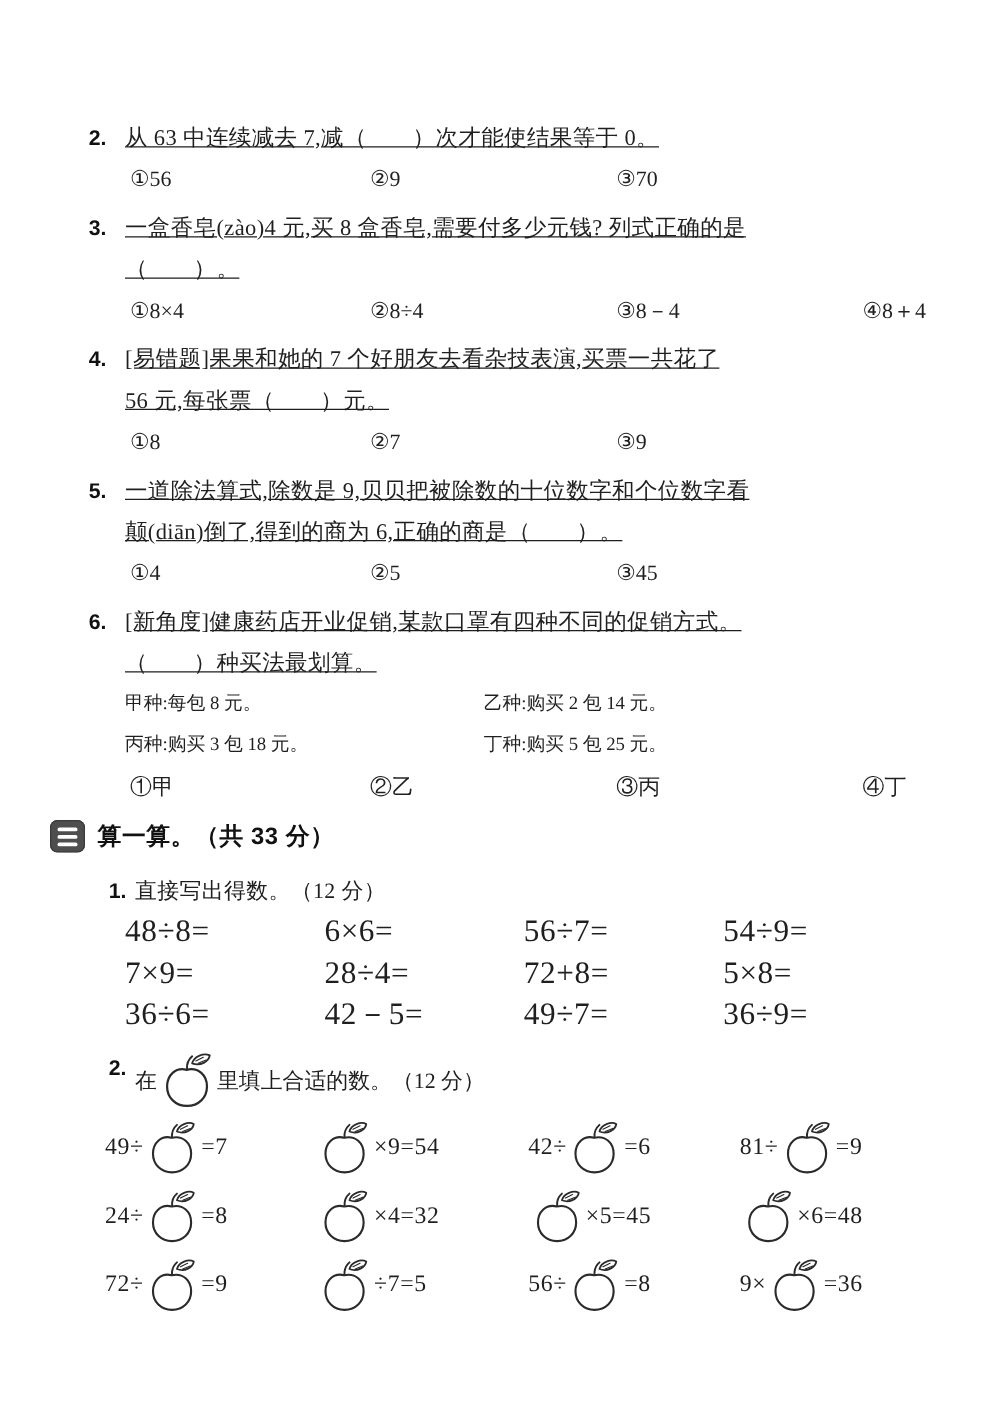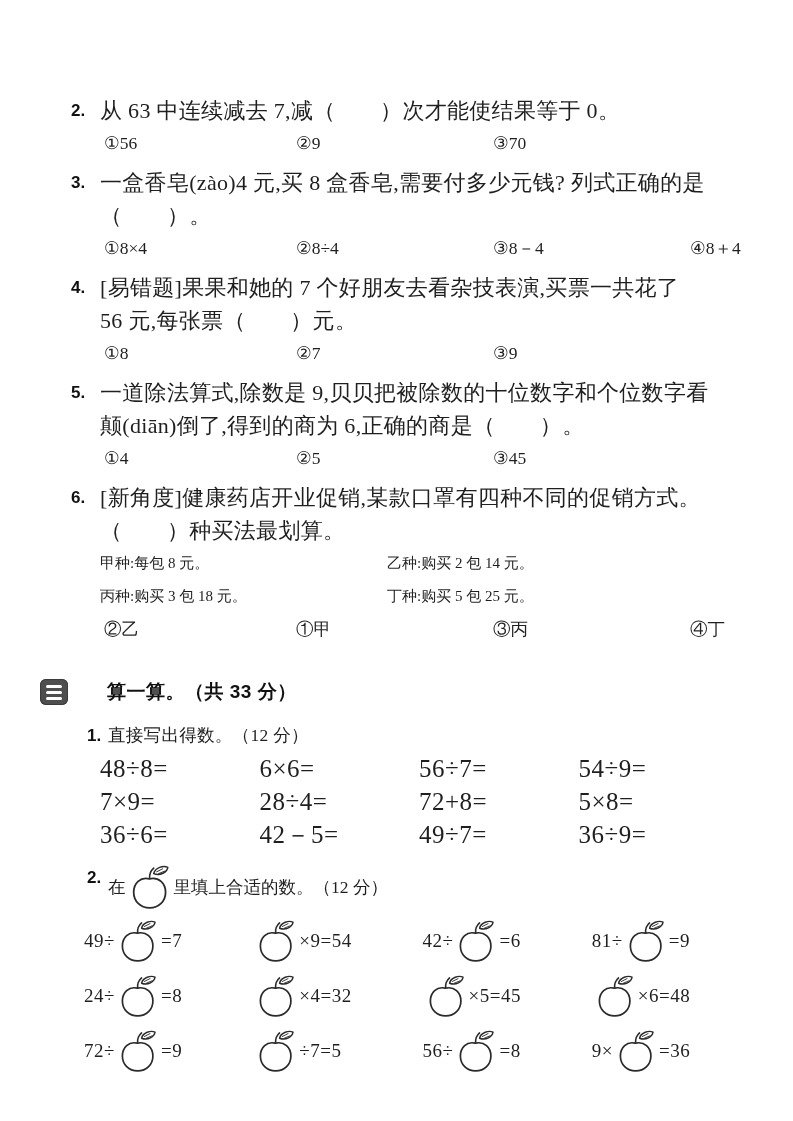--- a/index.html
+++ b/index.html
@@ -14,27 +14,27 @@
   .content { padding-top: 94px; }
 
   
   .q { position: relative; padding-left: 100px; padding-right: 58px; margin-top: 6px; }
   .q:first-child { margin-top: 0; }
   .qnum {
     position: absolute; left: 71px; top: 0;
     font-family: "Liberation Sans", "DejaVu Sans", sans-serif;
     font-weight: bold; font-size: 17px; line-height: 33px; color: #111;
   }
-  .qline { font-size: 22px; line-height: 33px; letter-spacing: 0.3px; white-space: nowrap; }
+  .qline { font-size: 18px; line-height: 33px; letter-spacing: 0.3px; white-space: nowrap; text-decoration: underline; }
   .opts  { display: grid; grid-template-columns: 145px 150px 150px 1fr; font-size: 17.5px; line-height: 33px; padding-left: 4px; gap: 47px; }
   .opt   { white-space: nowrap; }
   .prices { display: grid; grid-template-columns: 287px 1fr; font-size: 15px; line-height: 33px; }
 
   
-  .section-head { display: flex; align-items: center; margin-top: 27px; padding-left: 40px; height: 38px; gap: 29px; }
+  .section-head { display: flex; align-items: center; margin-top: 4px; padding-left: 40px; height: 38px; }
   .badge {
     width: 28px; height: 26px; background: #4e4e4e; border-radius: 6px;
     display: flex; flex-direction: column; justify-content: center; align-items: center; gap: 3px;
     box-shadow: 0 0 0 1px #3b3b3b inset;
   }
   .badge .bar { width: 16px; height: 3px; background: #fff; border-radius: 2px; }
   .section-title {
     margin-left: 10px;
     font-family: "Liberation Sans", "DejaVu Sans", sans-serif;
     font-weight: bold; font-size: 19px; color: #111; letter-spacing: 0.5px;
@@ -125,22 +125,22 @@
       <div class="qline">（　　）种买法最划算。</div>
       <div class="prices">
         <span>甲种:每包 8 元。</span>
         <span>乙种:购买 2 包 14 元。</span>
       </div>
       <div class="prices">
         <span>丙种:购买 3 包 18 元。</span>
         <span>丁种:购买 5 包 25 元。</span>
       </div>
       <div class="opts">
+        <span class="opt">①甲</span>
         <span class="opt">②乙</span>
-        <span class="opt">①甲</span>
         <span class="opt">③丙</span>
         <span class="opt">④丁</span>
       </div>
     </div>
 
     <div class="section-head">
       <div class="badge" title="三">
         <div class="bar"></div>
           <div class="bar"></div>
           <div class="bar"></div>

